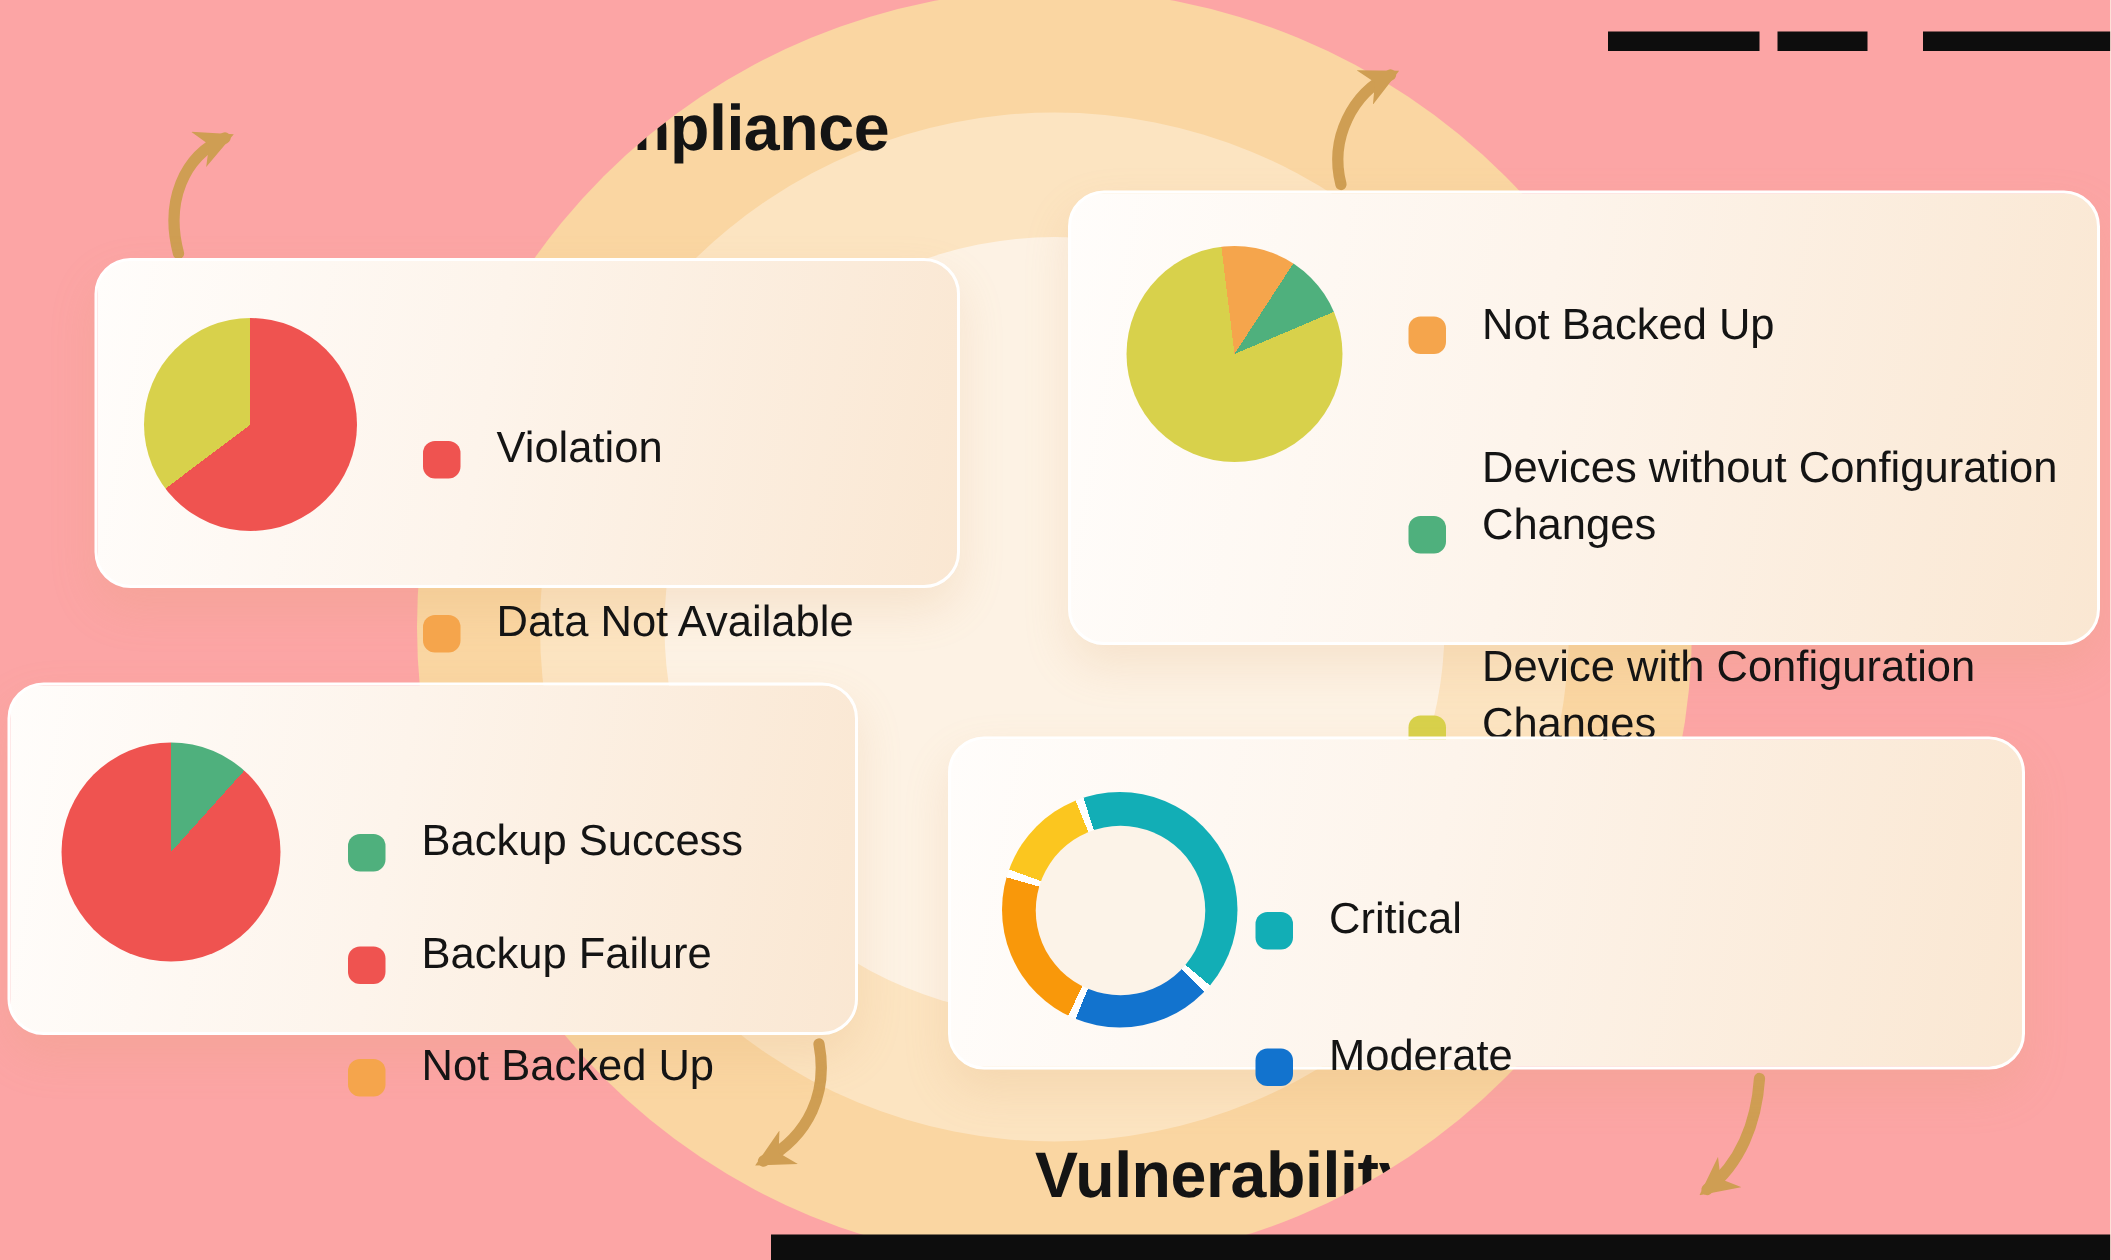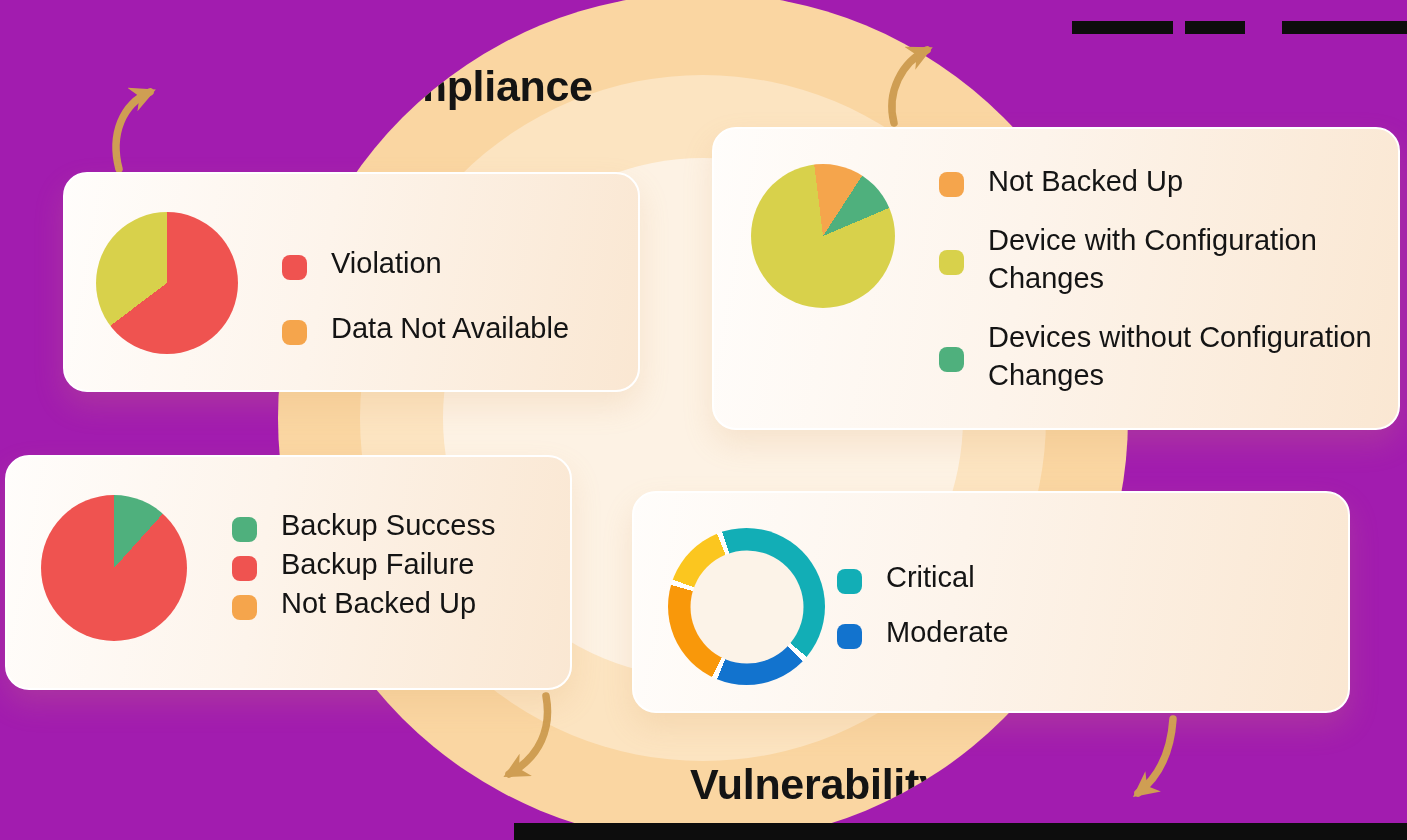--- a/index.html
+++ b/index.html
@@ -1,18 +1,18 @@
 <!DOCTYPE html>
 <html><head>
 <meta charset="utf-8">
 <style>
   html,body{margin:0;padding:0;background:#ffffff;}
   #stage{
     position:relative;width:1407px;height:840px;overflow:hidden;
-    background:#a21caf;
+    background:#fca5a5;
     font-family:"Liberation Sans", sans-serif;
     color:#151515;
   }
   
   #big-circle{
     position:absolute;left:278px;top:-7px;width:850px;height:850px;
     border-radius:50%;background:#FAD6A2;overflow:hidden;
   }
   .ring-mid{
     position:absolute;left:82px;top:82px;width:686px;height:686px;
@@ -48,25 +48,25 @@
   #pie-compliance{left:31px;top:38px;width:142px;height:142px;}
   #pie-configuration{left:37px;top:35px;width:144px;height:144px;}
   #pie-backup{left:34px;top:38px;width:146px;height:146px;}
   #donut-vulnerability{left:34px;top:35px;width:157px;height:157px;}
   .donut-hole{
     position:absolute;left:50%;top:50%;width:113px;height:113px;
     transform:translate(-50%,-50%);border-radius:50%;background:#FCF3E8;
   }
 
   .legend{position:absolute;display:flex;flex-direction:column;}
-  .legend-item{display:flex;align-items:center;gap:24px;}
+  .legend-item{display:flex;align-items:flex-end;gap:24px;margin-top:36px;}
   .swatch{width:25px;height:25px;border-radius:8px;flex:0 0 25px;margin-top:7px;}
   .legend-label{font-size:29px;font-weight:500;line-height:39px;color:#141414;}
 
-  #legend-compliance{left:217px;top:70px;gap:26px;}
+  #legend-compliance{left:217px;top:70px;gap:41px;}
   #legend-configuration{left:225px;top:33px;gap:21px;width:440px;}
   #legend-configuration .legend-label{line-height:38px;}
   #legend-backup{left:225px;top:49px;}
   .legend-col{position:absolute;display:flex;flex-direction:column;gap:16px;}
   #legend-vuln-col1{left:203px;top:65px;}
   #legend-vuln-col2{left:466px;top:65px;}
 
   
   .black-bar{position:absolute;background:#0d0d0d;}
   #bar-tr-1{left:1072px;top:21px;width:101px;height:13px;}
@@ -115,26 +115,26 @@
   </div>
 
   <div class="card" id="card-configuration">
     <div class="pie" id="pie-configuration" style="background: conic-gradient(from -7deg, rgb(245, 165, 76) 0deg, rgb(245, 165, 76) 40deg, rgb(79, 176, 125) 40deg, rgb(79, 176, 125) 74deg, rgb(216, 209, 75) 74deg, rgb(216, 209, 75) 360deg);"></div>
     <div class="legend" id="legend-configuration">
         <div class="legend-item">
           <span class="swatch" style="background: rgb(245, 165, 76);"></span>
           <span class="legend-label">Not Backed Up</span>
         </div>
         <div class="legend-item">
+          <span class="swatch" style="background: rgb(79, 176, 125);"></span>
+          <span class="legend-label">Devices without Configuration Changes</span>
+        </div>
+        <div class="legend-item">
           <span class="swatch" style="background: rgb(216, 209, 75);"></span>
           <span class="legend-label">Device with Configuration Changes</span>
-        </div>
-        <div class="legend-item">
-          <span class="swatch" style="background: rgb(79, 176, 125);"></span>
-          <span class="legend-label">Devices without Configuration Changes</span>
         </div>
       </div>
   </div>
 
   <div class="card" id="card-backup">
     <div class="pie" id="pie-backup" style="background: conic-gradient(rgb(79, 176, 125) 0deg, rgb(79, 176, 125) 42deg, rgb(239, 83, 80) 42deg, rgb(239, 83, 80) 360deg);"></div>
     <div class="legend" id="legend-backup">
         <div class="legend-item">
           <span class="swatch" style="background: rgb(79, 176, 125);"></span>
           <span class="legend-label">Backup Success</span>

